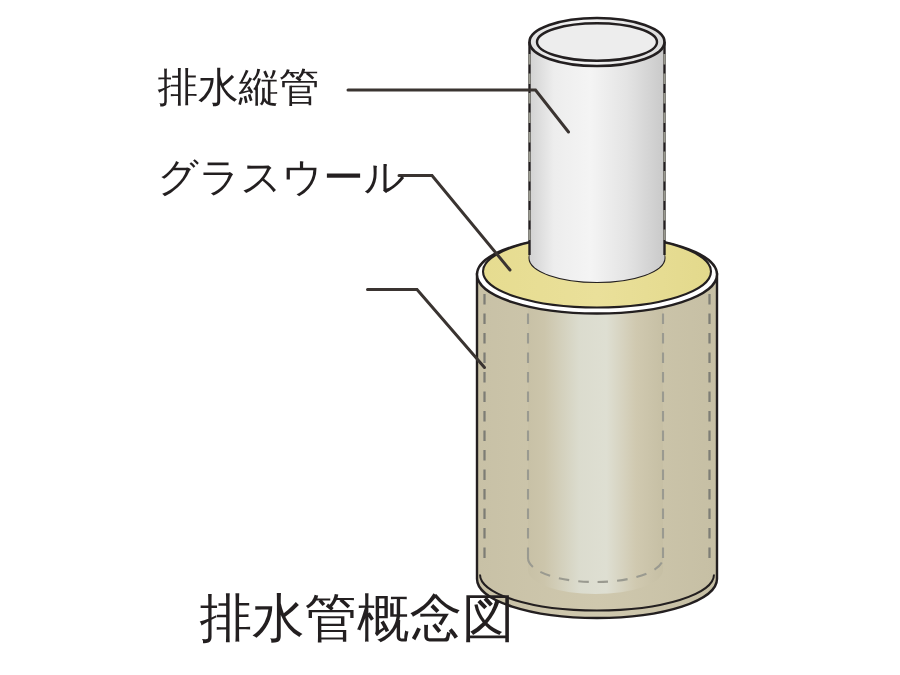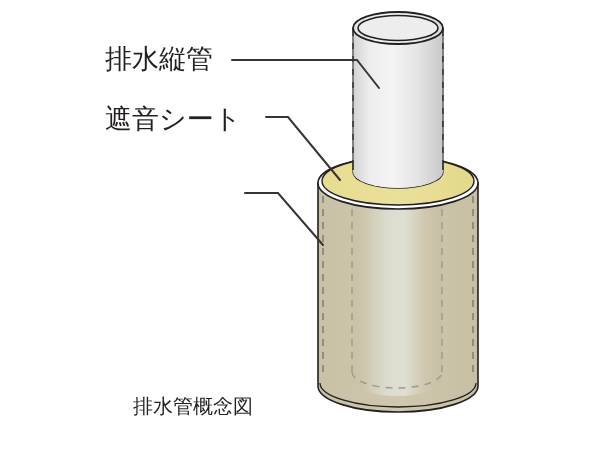--- a/index.html
+++ b/index.html
@@ -33,21 +33,21 @@
     letter-spacing: 0px;
   }
   #label-pipe   { left: 105px; top: 45px; }
   #label-wool   { left: 105px; top: 105px; }
   #label-sheet  { left: 105px; top: 177px; }
   #caption {
     position: absolute;
     left: 133px;
     top: 396px;
     font-family: "DejaVu Serif", serif;
-    font-size: 20px;
+    font-size: 35px;
     line-height: 1;
     color: #231f20;
     white-space: nowrap;
   }
 </style>
 </head>
 <body>
 
 <div id="page">
 
@@ -143,18 +143,18 @@
 
     <g stroke="#3a3431" stroke-width="2" fill="none" stroke-linecap="round">
       <path d="M 232,60 L 357,60 L 379,88"></path>
       <path d="M 266,117 L 288,117 L 340,180"></path>
       <path d="M 245,193 L 278,193 L 323,245"></path>
     </g>
   </svg>
 
   <div class="label-text" id="label-pipe">排水縦管</div>
 
-  <div class="label-text" id="label-wool">遮音シート</div>
+  <div class="label-text" id="label-wool">グラスウール</div>
 
 
   <div id="caption">排水管概念図</div>
 
 </div>
 
 </body></html>

